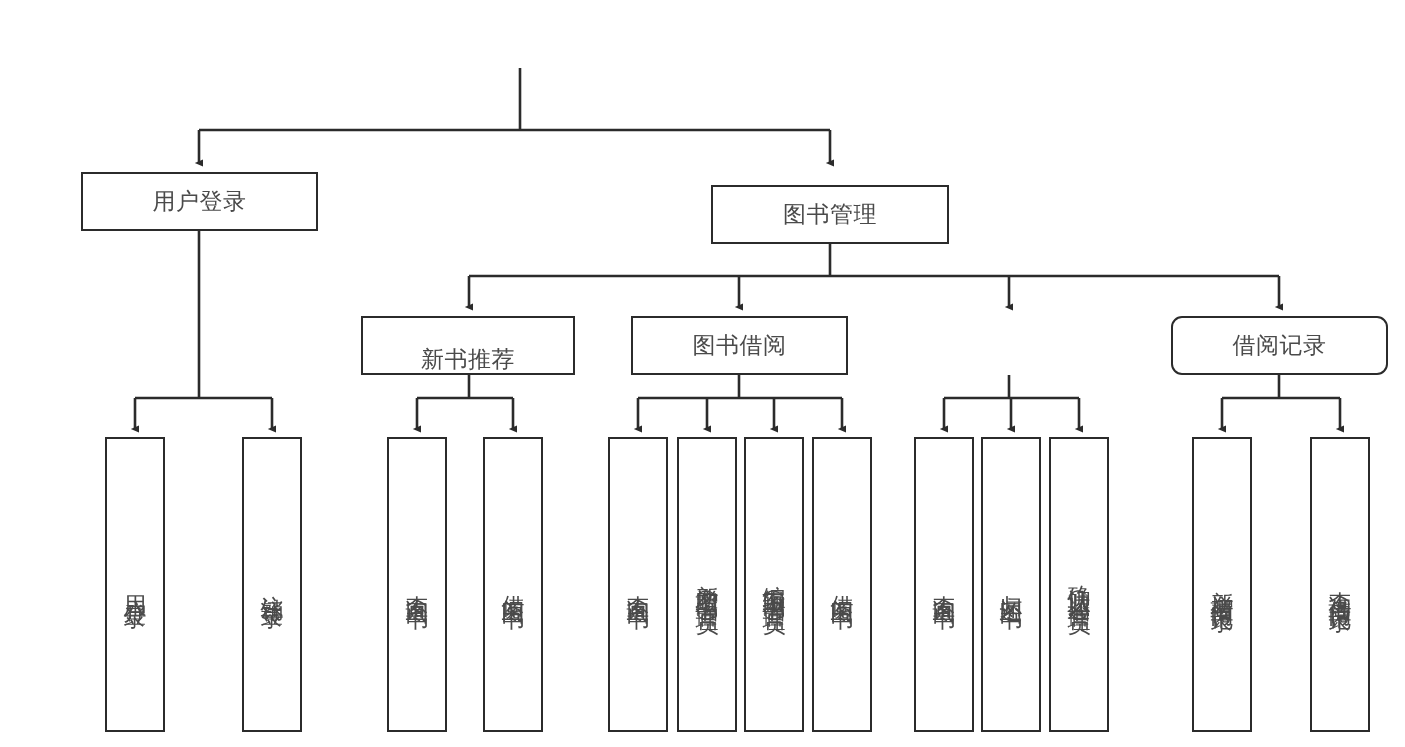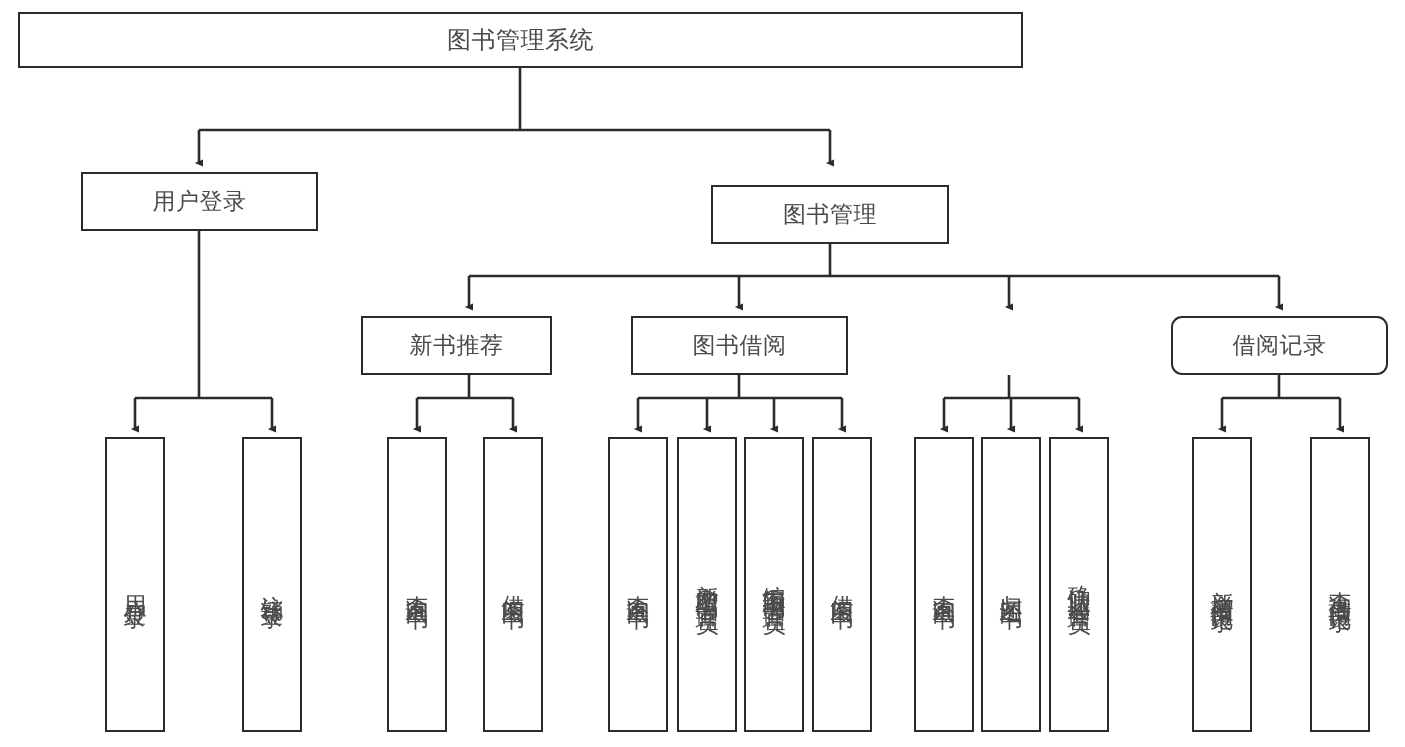--- a/index.html
+++ b/index.html
@@ -117,32 +117,29 @@
       <path d="M1011,398 L1011,429" marker-end="url(#arrow)"></path>
       <path d="M1079,398 L1079,429" marker-end="url(#arrow)"></path>
 
       <path d="M1279,375 L1279,398"></path>
       <path d="M1222,398 L1340,398"></path>
       <path d="M1222,398 L1222,429" marker-end="url(#arrow)"></path>
       <path d="M1340,398 L1340,429" marker-end="url(#arrow)"></path>
     </g>
   </svg>
 
-  <div class="node root horizontal" style="left:18px; top:12px; width:1005px; height:56px;">
-    <span class="node-label">图书管理系统</span>
-  </div>
 
   <div class="node horizontal" style="left:81px; top:172px; width:237px; height:59px;">
     <span class="node-label">用户登录</span>
   </div>
   <div class="node horizontal" style="left:711px; top:185px; width:238px; height:59px;">
     <span class="node-label">图书管理</span>
   </div>
 
-  <div class="node horizontal" style="left:361px; top:316px; width:191px; height:59px;">
+  <div class="node horizontal" style="left:361px; top:316px; width:214px; height:59px;align-items:flex-end;">
     <span class="node-label">新书推荐</span>
   </div>
   <div class="node horizontal" style="left:631px; top:316px; width:217px; height:59px;">
     <span class="node-label">图书借阅</span>
   </div>
   <div class="node horizontal" style="left:1171px; top:316px; width:217px; height:59px;border-radius:11px;">
     <span class="node-label">借阅记录</span>
   </div>
 
   <div class="node vertical" style="left:105px; top:437px; width:60px; height:295px;">

